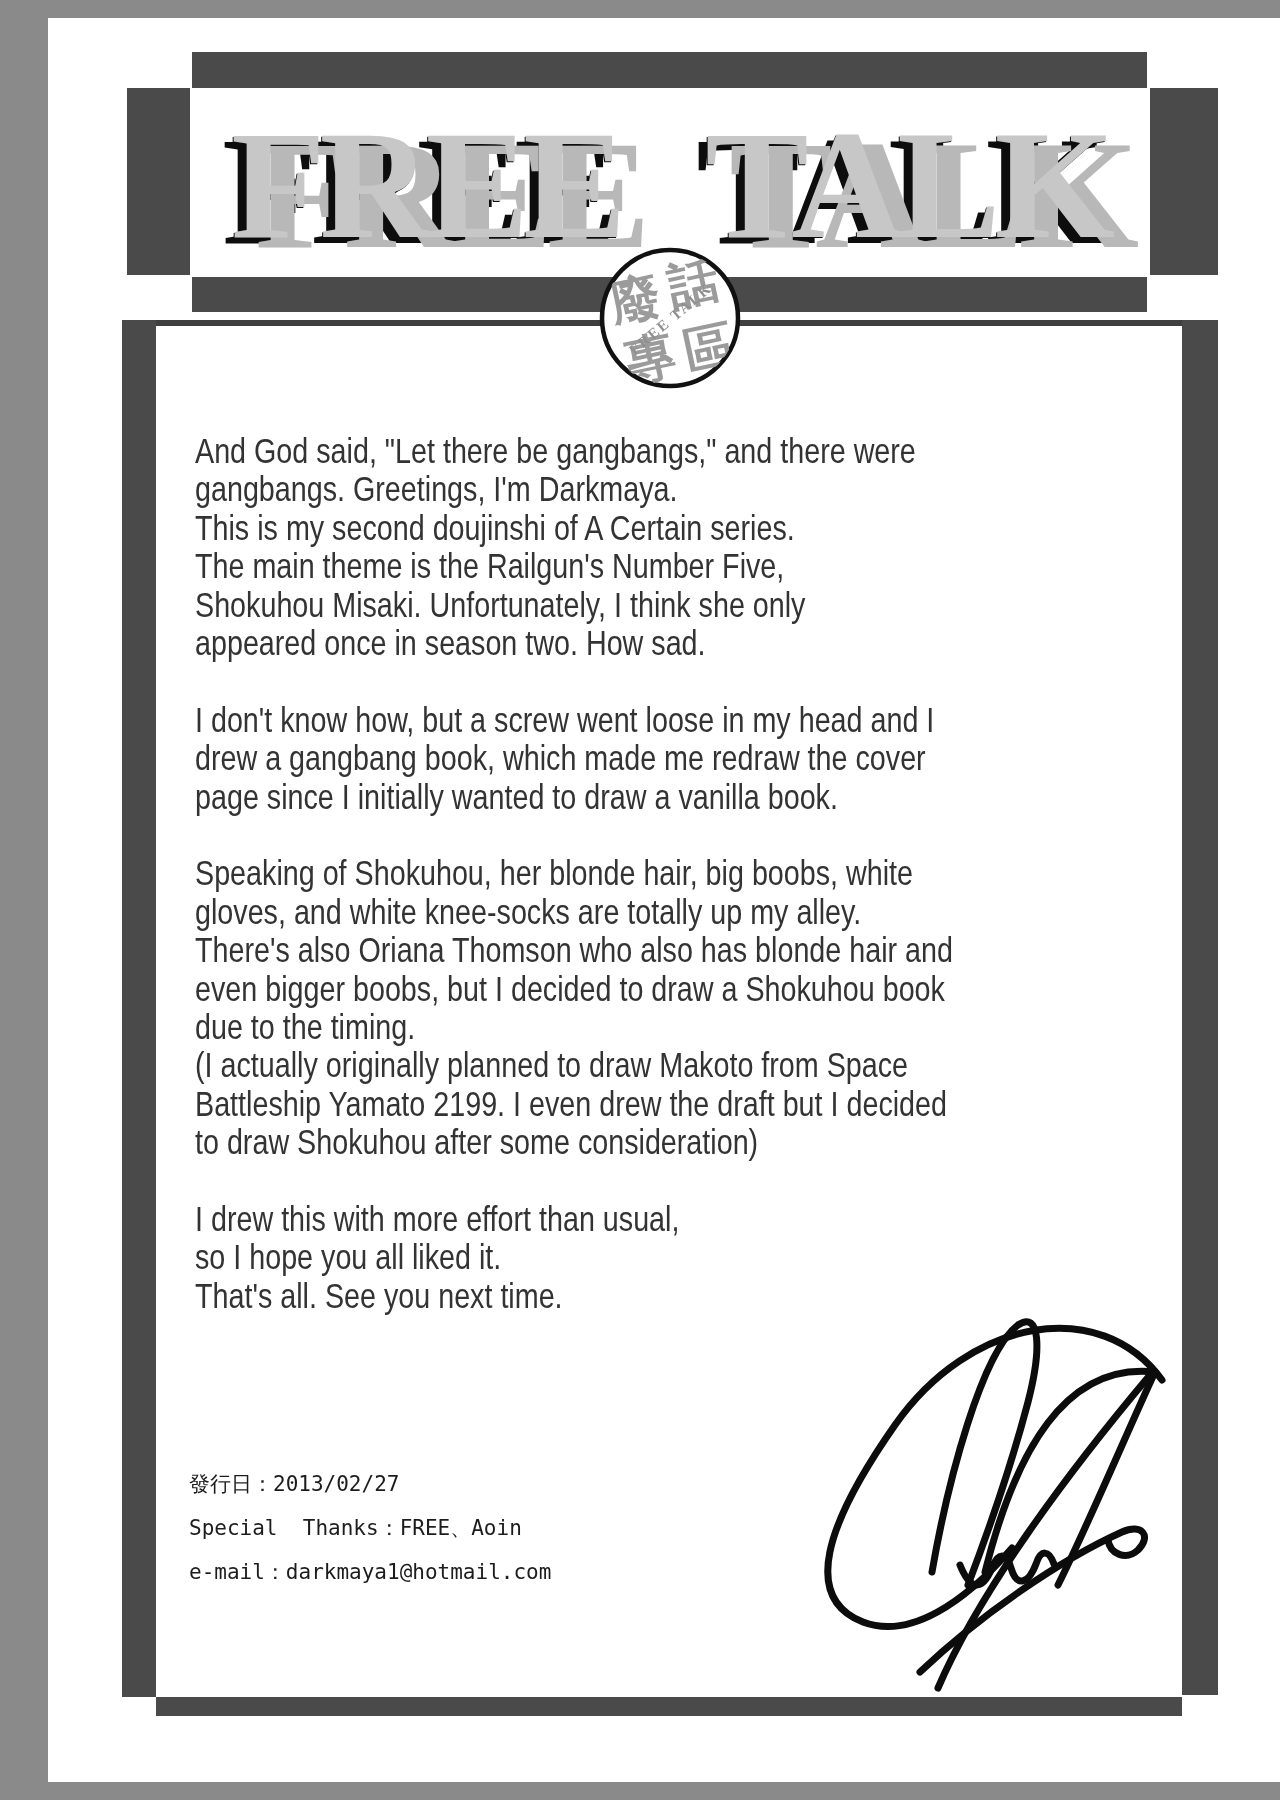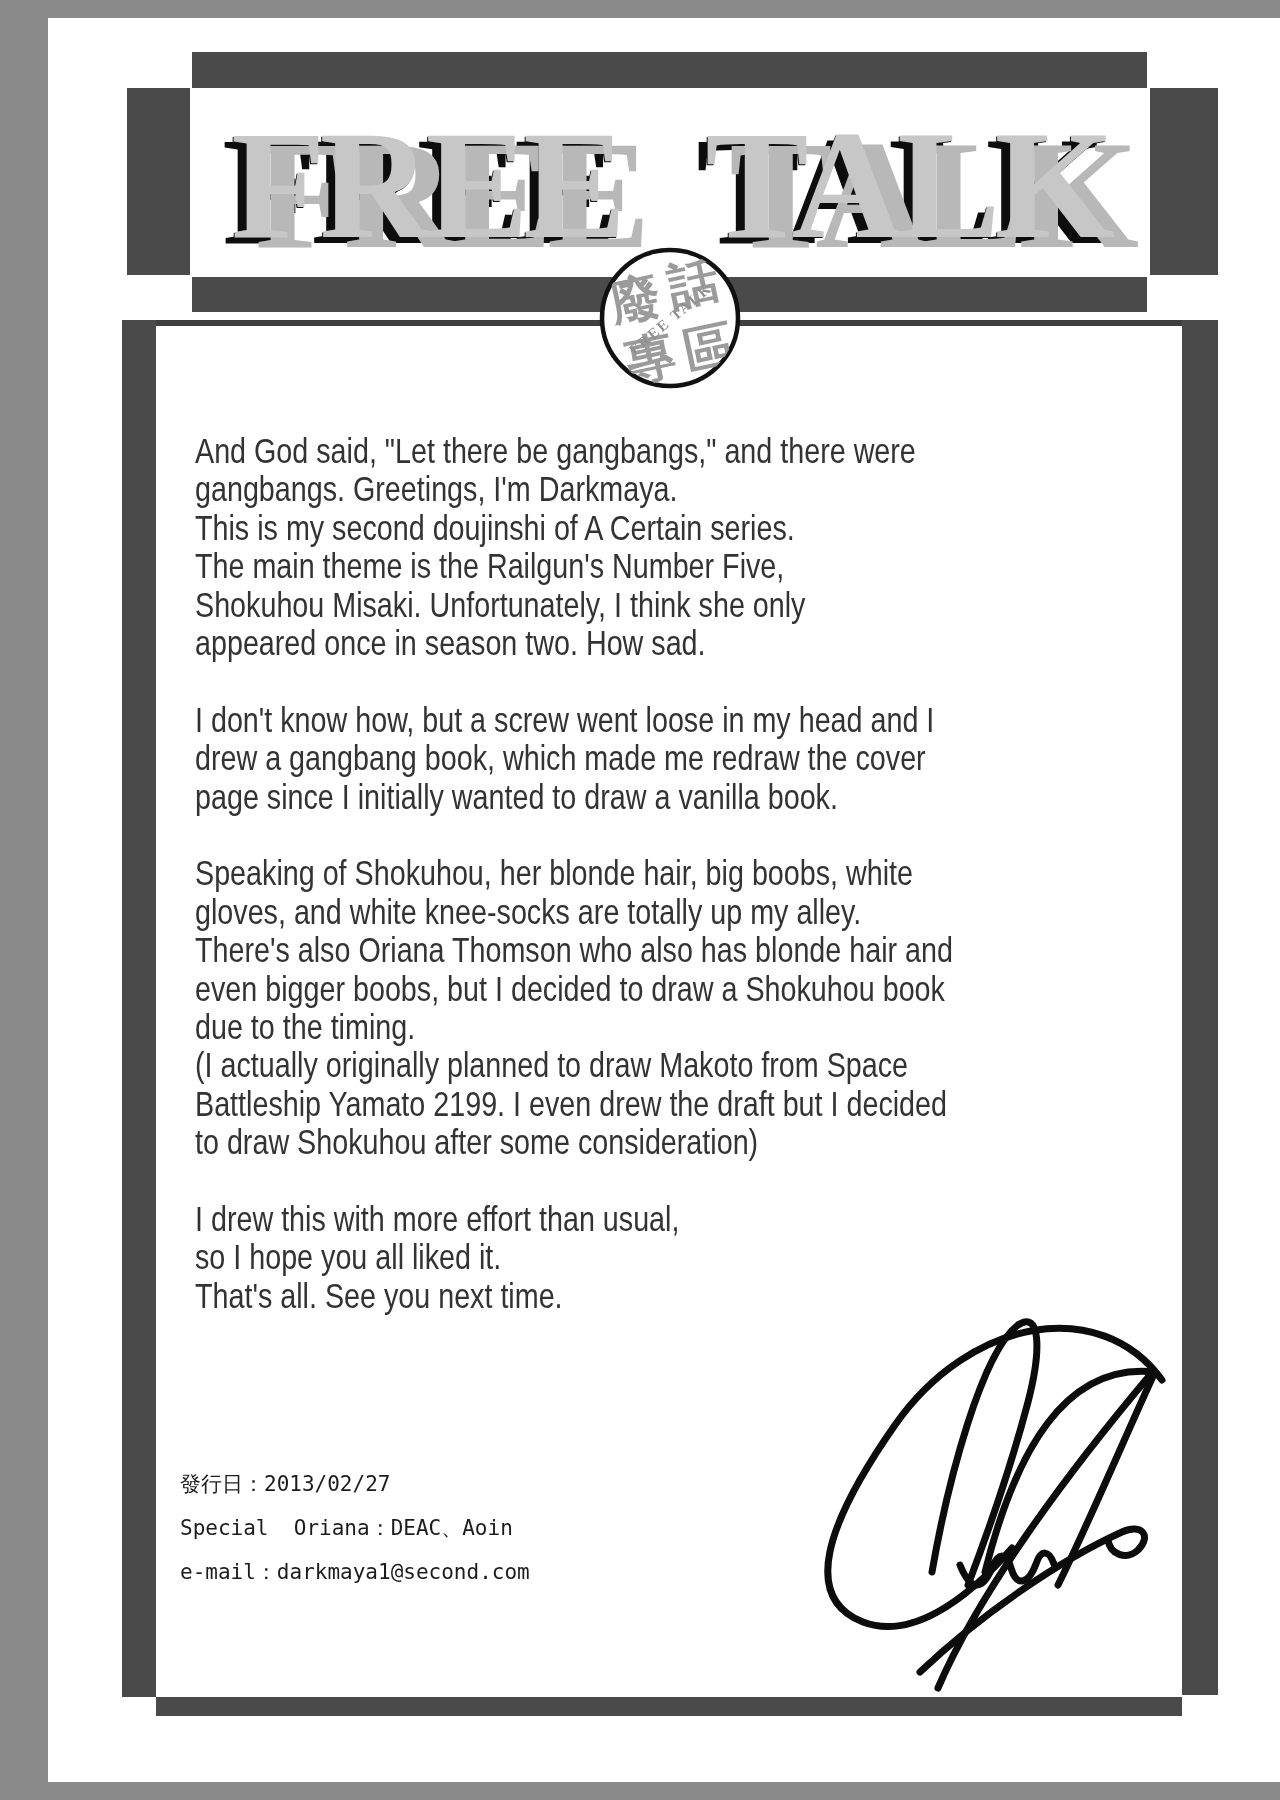--- a/index.html
+++ b/index.html
@@ -48,21 +48,21 @@
   #body-text {
     position:absolute; left:165px; top:432px; width:1000px;
     font-size:35px; line-height:38.4px; color:#333333;
     transform:scaleX(0.82); transform-origin:left top;
   }
   .para + .para { margin-top:38.4px; }
   .bline { white-space:pre; }
 
   
   #credits {
-    position:absolute; left:150px; top:1462px;
+    position:absolute; left:159px; top:1462px;
     font-family:"DejaVu Sans Mono", monospace;
     font-size:21px; line-height:44px; color:#1c1c1c;
   }
   .cline { white-space:pre; }
 
   #signature { position:absolute; left:720px; top:1150px; }
 </style>
 </head>
 <body>
 
@@ -127,22 +127,22 @@
       </div>
       <div class="para">
         <div class="bline">I drew this with more effort than usual,</div>
         <div class="bline">so I hope you all liked it.</div>
         <div class="bline">That's all. See you next time.</div>
       </div>
     </div>
 
   <div id="credits">
       <div class="cline">發行日：2013/02/27</div>
-      <div class="cline">Special  Oriana：DEAC、Aoin</div>
-      <div class="cline">e-mail：darkmaya1@second.com</div>
+      <div class="cline">Special  Thanks：FREE、Aoin</div>
+      <div class="cline">e-mail：darkmaya1@hotmail.com</div>
     </div>
 
   <svg id="signature" width="460" height="570" viewBox="720 1150 460 570">
     <g fill="none" stroke="#0c0c0c" stroke-width="7" stroke-linecap="round" stroke-linejoin="round">
       <path d="M 1132,1380 C 1070,1295 940,1318 865,1425 C 795,1525 772,1598 833,1622 C 880,1640 935,1602 982,1548"></path>
       <path d="M 902,1572 C 918,1480 952,1352 988,1325 C 1010,1310 1012,1348 998,1402 C 978,1478 952,1548 938,1585"></path>
       <path d="M 955,1572 C 985,1452 1035,1362 1125,1372 C 1098,1430 1058,1525 1028,1585"></path>
       <path d="M 1120,1375 C 1040,1470 950,1590 908,1688"></path>
       <path d="M 930,1565 C 940,1590 952,1592 962,1568 C 968,1552 976,1552 981,1568 C 986,1585 997,1587 1006,1564 C 1011,1549 1019,1550 1024,1564"></path>
       <path d="M 890,1672 C 950,1615 1030,1560 1092,1532 C 1112,1523 1122,1536 1108,1550 C 1096,1561 1080,1554 1078,1540"></path>

